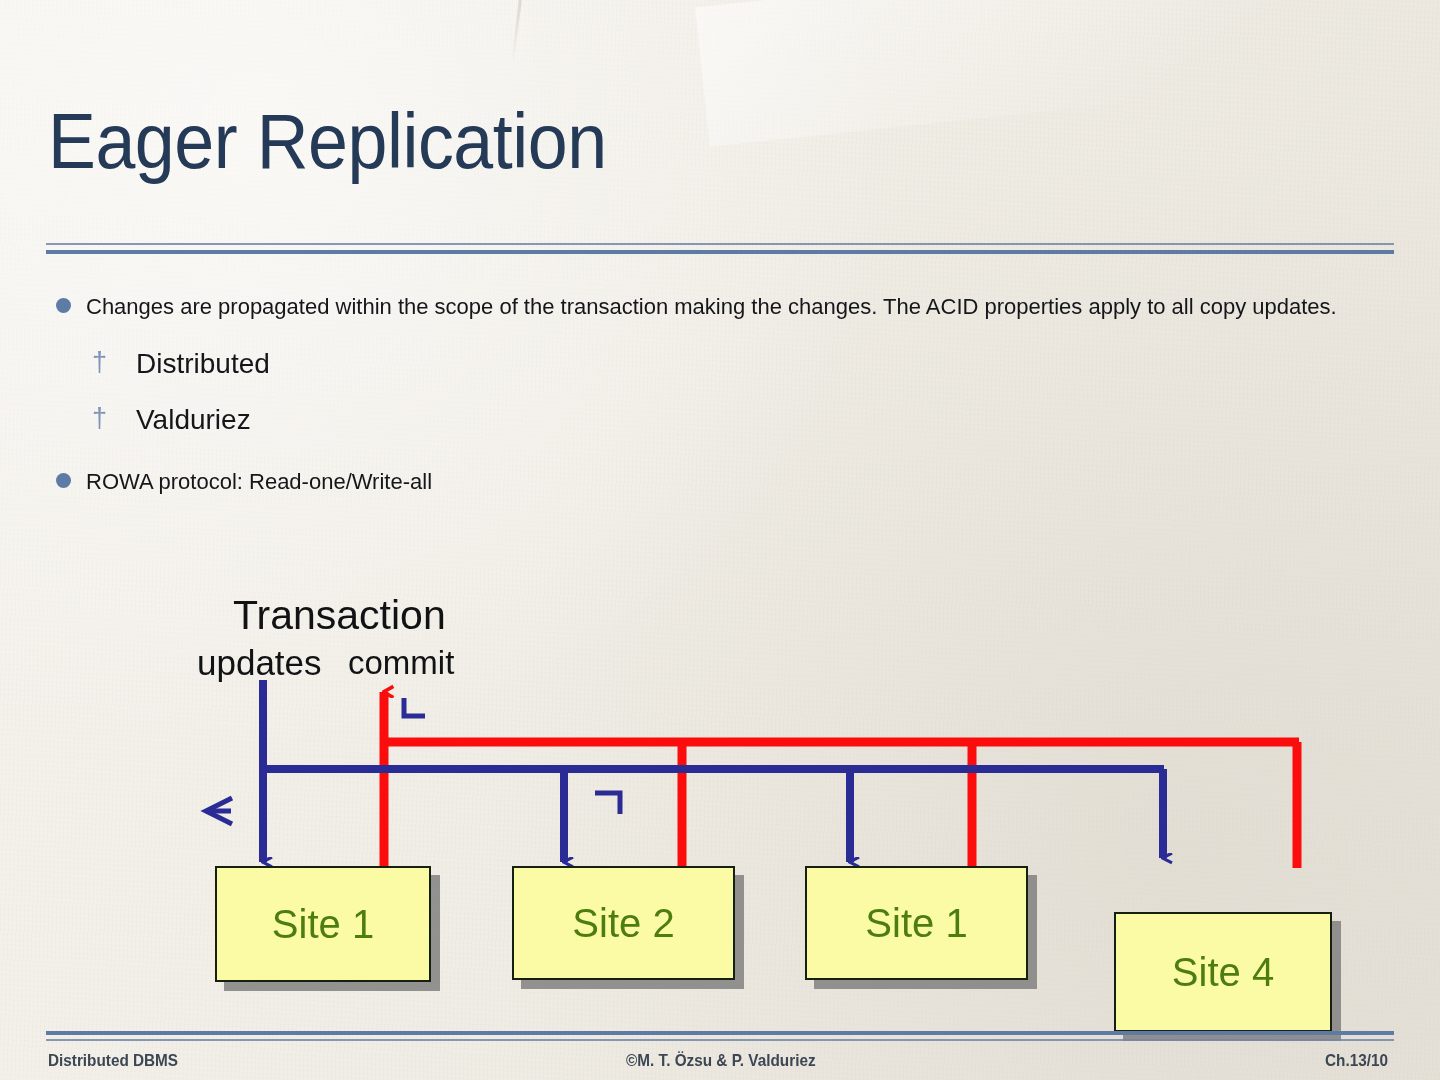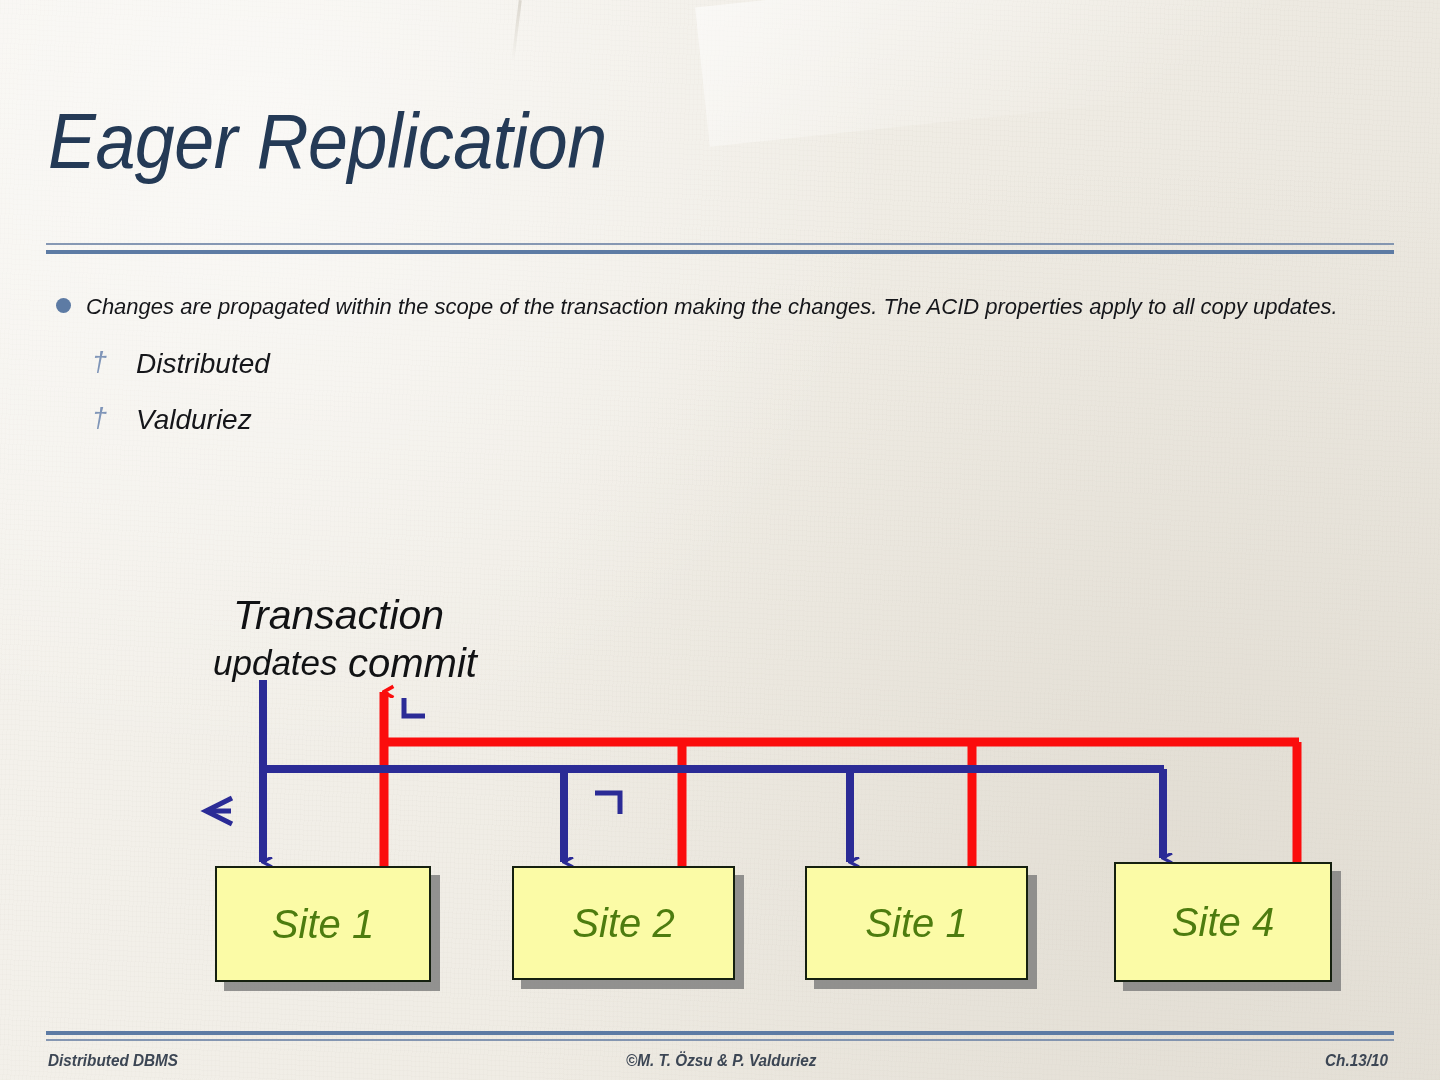--- a/index.html
+++ b/index.html
@@ -18,21 +18,20 @@
     width: 1440px;
     height: 1080px;
     background-color: #f2efe8;
     background-image:
       radial-gradient(circle at 18% 12%, rgba(255,255,255,0.55) 0%, rgba(255,255,255,0) 42%),
       radial-gradient(circle at 82% 78%, rgba(214,208,196,0.40) 0%, rgba(214,208,196,0) 48%),
       linear-gradient(115deg, rgba(255,255,255,0.30) 0%, rgba(228,223,212,0.22) 55%, rgba(208,202,190,0.30) 100%),
       repeating-linear-gradient(92deg, rgba(180,174,160,0.055) 0px, rgba(180,174,160,0.055) 1px, rgba(255,255,255,0) 1px, rgba(255,255,255,0) 4px),
       repeating-linear-gradient(3deg, rgba(170,164,150,0.045) 0px, rgba(170,164,150,0.045) 1px, rgba(255,255,255,0) 1px, rgba(255,255,255,0) 5px);
     overflow: hidden;
-    font-style: italic;
   }
 
   
   #paper-crease {
     position: absolute;
     top: -40px;
     left: 700px;
     width: 900px;
     height: 140px;
     background: linear-gradient(150deg, rgba(255,255,255,0.55) 0%, rgba(255,255,255,0) 60%);
@@ -164,26 +163,25 @@
     left: 233px;
     top: 592px;
     font-size: 41px;
     line-height: 46px;
   }
   #label-updates {
     left: 197px;
     top: 643px;
     font-size: 35px;
     line-height: 40px;
-    margin-left: 16px;
   }
   #label-commit {
     left: 348px;
     top: 643px;
-    font-size: 40px;
+    font-size: 33px;
     line-height: 40px;
   }
 
   .site-box {
     position: absolute;
     background: #fbfba6;
     border: 2px solid #15200f;
     box-shadow: 9px 9px 0 rgba(122,122,122,0.80);
     display: flex;
     align-items: center;
@@ -228,20 +226,24 @@
     <div class="bullet-l2">
       <span class="dagger">†</span>
       <span>Distributed</span>
     </div>
 
     <div class="bullet-l2">
       <span class="dagger">†</span>
       <span>Valduriez</span>
     </div>
 
+    <div class="bullet-l1" style="margin-top:16px;">
+      <span class="dot"></span>
+      <span>ROWA protocol: Read-one/Write-all</span>
+    </div>
 
   </div>
 
   <div id="diagram">
     <svg width="1440" height="1080" viewBox="0 0 1440 1080" xmlns="http://www.w3.org/2000/svg">
       <defs>
         <marker id="arrow-blue" markerWidth="12" markerHeight="12" refX="5.2" refY="9.6" orient="auto" markerUnits="userSpaceOnUse">
           <path d="M0.3,0.6 L5.2,10.2 L10.1,0.6" fill="none" stroke="#2b2b96" stroke-width="3.2"></path>
         </marker>
         <marker id="arrow-red" markerWidth="14" markerHeight="14" refX="6.2" refY="2" orient="auto" markerUnits="userSpaceOnUse">
@@ -292,21 +294,21 @@
 
     <div class="site-box" style="left:215px; top:866px; width:212px; height:112px;">
       <span>Site 1</span>
     </div>
     <div class="site-box" style="left:512px; top:866px; width:219px; height:110px;">
       <span>Site 2</span>
     </div>
     <div class="site-box" style="left:805px; top:866px; width:219px; height:110px;">
       <span>Site 1</span>
     </div>
-    <div class="site-box" style="left:1114px; top:862px; width:214px; height:116px;">
+    <div class="site-box" style="left:1114px; top:912px; width:214px; height:116px;">
       <span>Site 4</span>
     </div>
   </div>
 
   <div id="rule-bot-thick"></div>
   <div id="rule-bot-thin"></div>
 
   <div class="footer-txt" id="footer-left">Distributed DBMS</div>
   <div class="footer-txt" id="footer-center">©M. T. Özsu &amp; P. Valduriez</div>
   <div class="footer-txt" id="footer-right">Ch.13/10</div>

